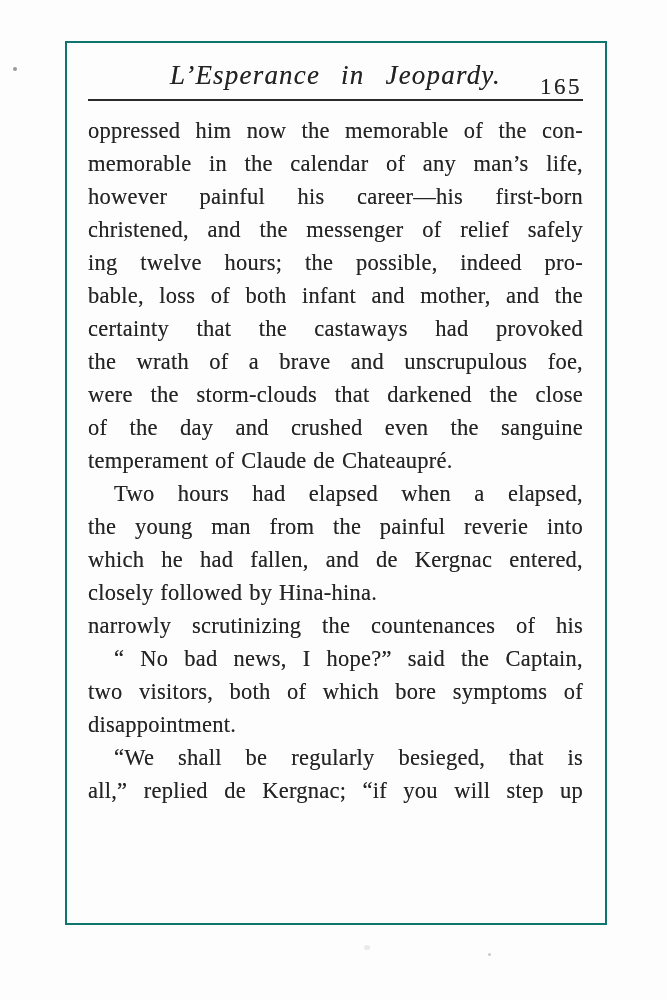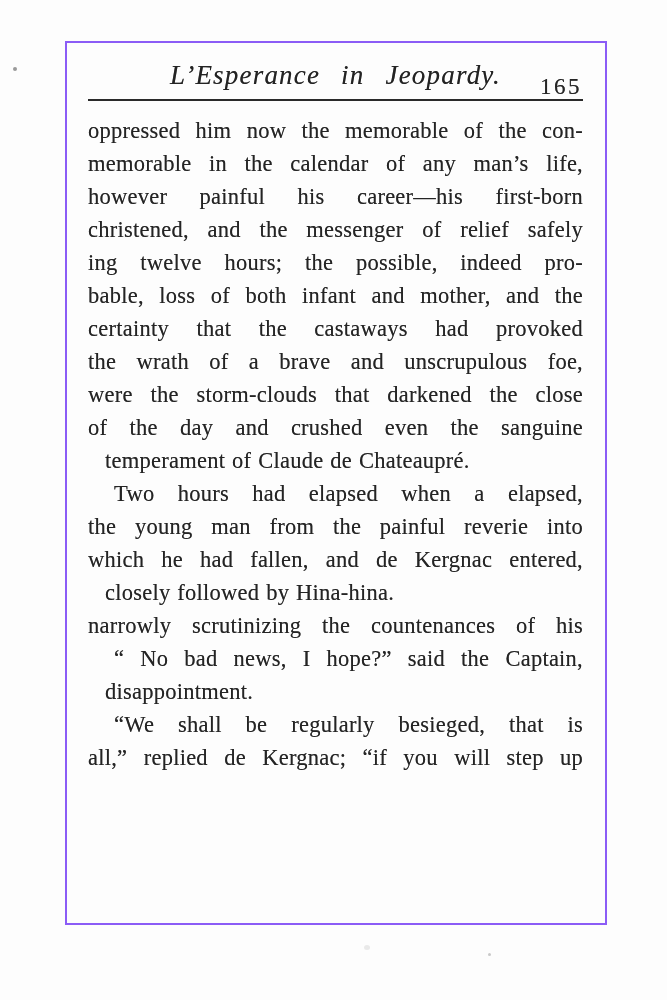--- a/index.html
+++ b/index.html
@@ -14,21 +14,21 @@
     height: 1000px;
     background: #fdfdfd;
     overflow: hidden;
   }
   .page-frame {
     position: absolute;
     left: 65px;
     top: 41px;
     width: 538px;
     height: 880px;
-    border: 2px solid #8b5cf6;
+    border: 2px solid #0f766e;
     background: #fdfdfd;
     box-sizing: content-box;
   }
   .content {
     padding: 15px 22px 0 21px;
   }
   .header {
     position: relative;
     height: 36px;
   }
@@ -66,21 +66,21 @@
     color: #242424;
     text-align: justify;
     text-justify: inter-word;
     letter-spacing: 0.25px;
     word-spacing: 1px;
     text-shadow: 0 0 0.5px rgba(30,30,30,0.5);
     white-space: normal;
     overflow: visible;
   }
   .j { text-align-last: justify; }
-  .end { text-align: center; text-align-last: left; margin-left: 17px; }
+  .end { text-align: center; text-align-last: left; }
   .ind { text-indent: 26px; }
   .speck {
     position: absolute;
     border-radius: 50%;
   }
   .speck-1 { left: 13px; top: 67px; width: 4px; height: 4px; background: #9a9a9a; }
   .speck-2 { left: 364px; top: 945px; width: 6px; height: 5px; background: #e9e9e9; }
   .speck-3 { left: 488px; top: 953px; width: 3px; height: 3px; background: #c9c9c9; }
 </style>
 </head>
@@ -113,20 +113,21 @@
         <div class="ln j">the wrath of a brave and unscrupulous foe,</div>
         <div class="ln j">were the storm-clouds that darkened the close</div>
         <div class="ln j">of the day and crushed even the sanguine</div>
         <div class="ln end">temperament of Claude de Chateaupré.</div>
         <div class="ln j ind">Two hours had elapsed when a elapsed,</div>
         <div class="ln j">the young man from the painful reverie into</div>
         <div class="ln j">which he had fallen, and de Kergnac entered,</div>
         <div class="ln end">closely followed by Hina-hina.</div>
         <div class="ln j">narrowly scrutinizing the countenances of his</div>
         <div class="ln j ind">“ No bad news, I hope?” said the Captain,</div>
+        <div class="ln j">two visitors, both of which bore symptoms of</div>
         <div class="ln end">disappointment.</div>
         <div class="ln j ind">“We shall be regularly besieged, that is</div>
         <div class="ln j">all,” replied de Kergnac; “if you will step up</div>
       </div>
 
     </div>
   </div>
 </div>
 
 </body></html>

